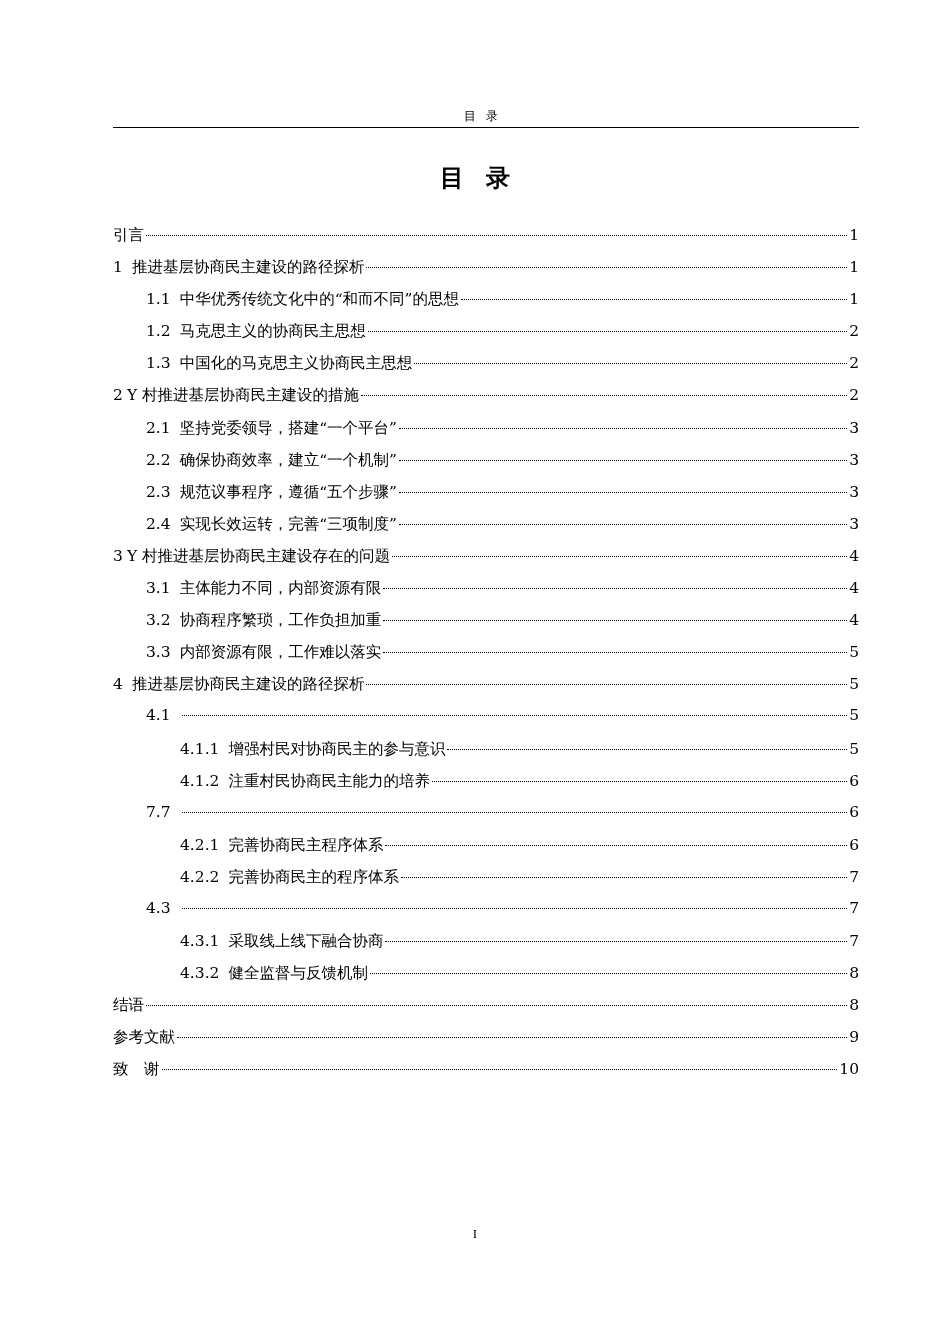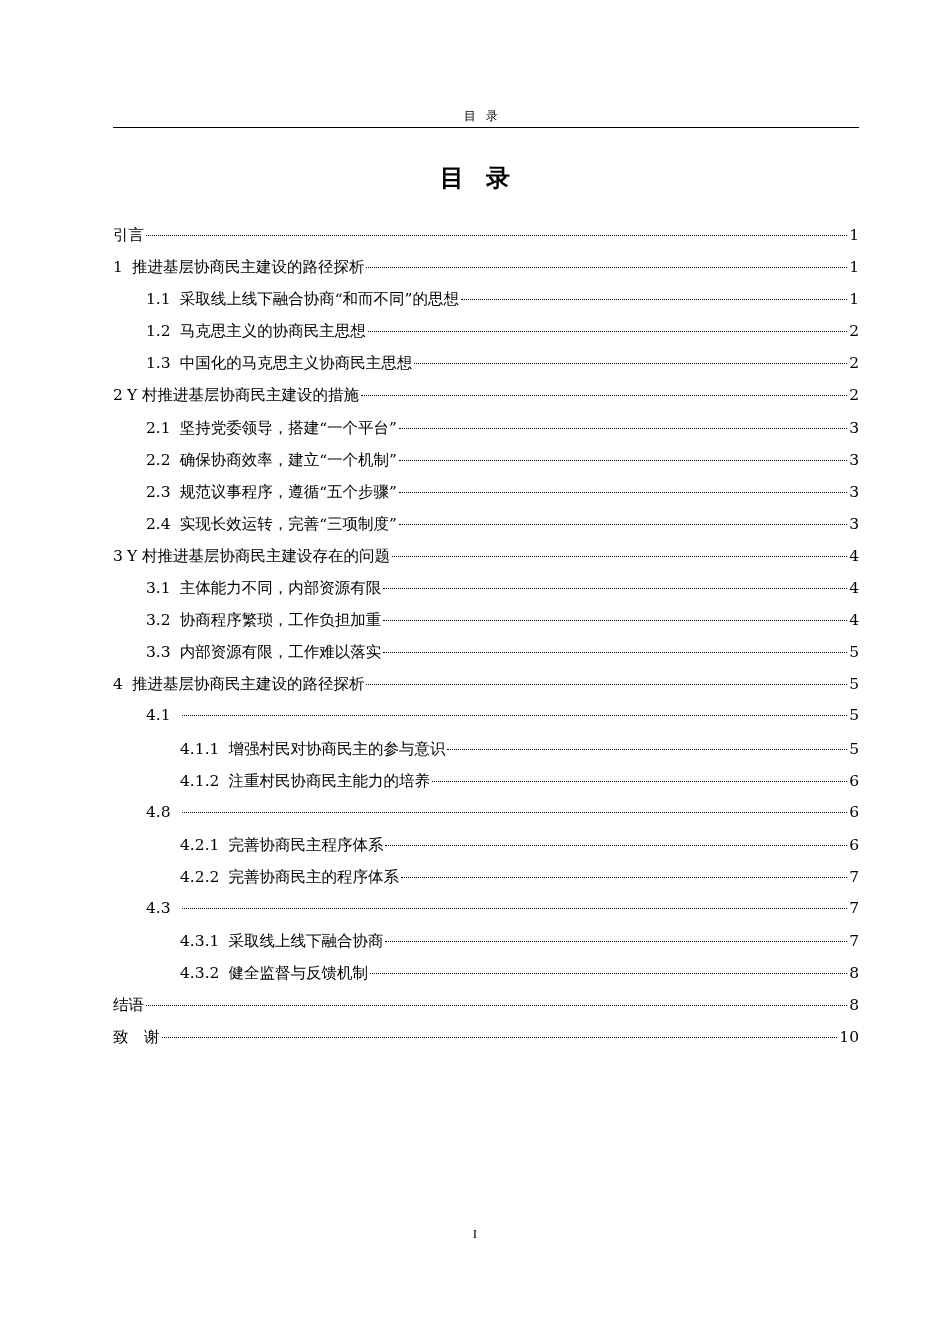--- a/index.html
+++ b/index.html
@@ -30,21 +30,21 @@
       <span class="page">1</span>
     </div>
     <div class="toc-row l1">
       <span class="num">1</span>
       <span class="text">推进基层协商民主建设的路径探析</span>
       <span class="leader"></span>
       <span class="page">1</span>
     </div>
     <div class="toc-row l2">
       <span class="num">1.1</span>
-      <span class="text">采取线上线下融合协商“和而不同”的思想</span>
+      <span class="text">中华优秀传统文化中的“和而不同”的思想</span>
       <span class="leader"></span>
       <span class="page">1</span>
     </div>
     <div class="toc-row l2">
       <span class="num">1.2</span>
       <span class="text">马克思主义的协商民主思想</span>
       <span class="leader"></span>
       <span class="page">2</span>
     </div>
     <div class="toc-row l2">
@@ -124,21 +124,21 @@
       <span class="leader"></span>
       <span class="page">5</span>
     </div>
     <div class="toc-row l3">
       <span class="num">4.1.2</span>
       <span class="text">注重村民协商民主能力的培养</span>
       <span class="leader"></span>
       <span class="page">6</span>
     </div>
     <div class="toc-row l2">
-      <span class="num">4.8</span>
+      <span class="num">7.7</span>
       <span class="leader"></span>
       <span class="page">6</span>
     </div>
     <div class="toc-row l3">
       <span class="num">4.2.1</span>
       <span class="text">完善协商民主程序体系</span>
       <span class="leader"></span>
       <span class="page">6</span>
     </div>
     <div class="toc-row l3">
@@ -163,19 +163,24 @@
       <span class="text">健全监督与反馈机制</span>
       <span class="leader"></span>
       <span class="page">8</span>
     </div>
     <div class="toc-row l1">
       <span class="text">结语</span>
       <span class="leader"></span>
       <span class="page">8</span>
     </div>
     <div class="toc-row l1">
+      <span class="text">参考文献</span>
+      <span class="leader"></span>
+      <span class="page">9</span>
+    </div>
+    <div class="toc-row l1">
       <span class="text">致　谢</span>
       <span class="leader"></span>
       <span class="page">10</span>
     </div>
   </div>
 
 <div class="footer-page">I</div>
 
 </body></html>

